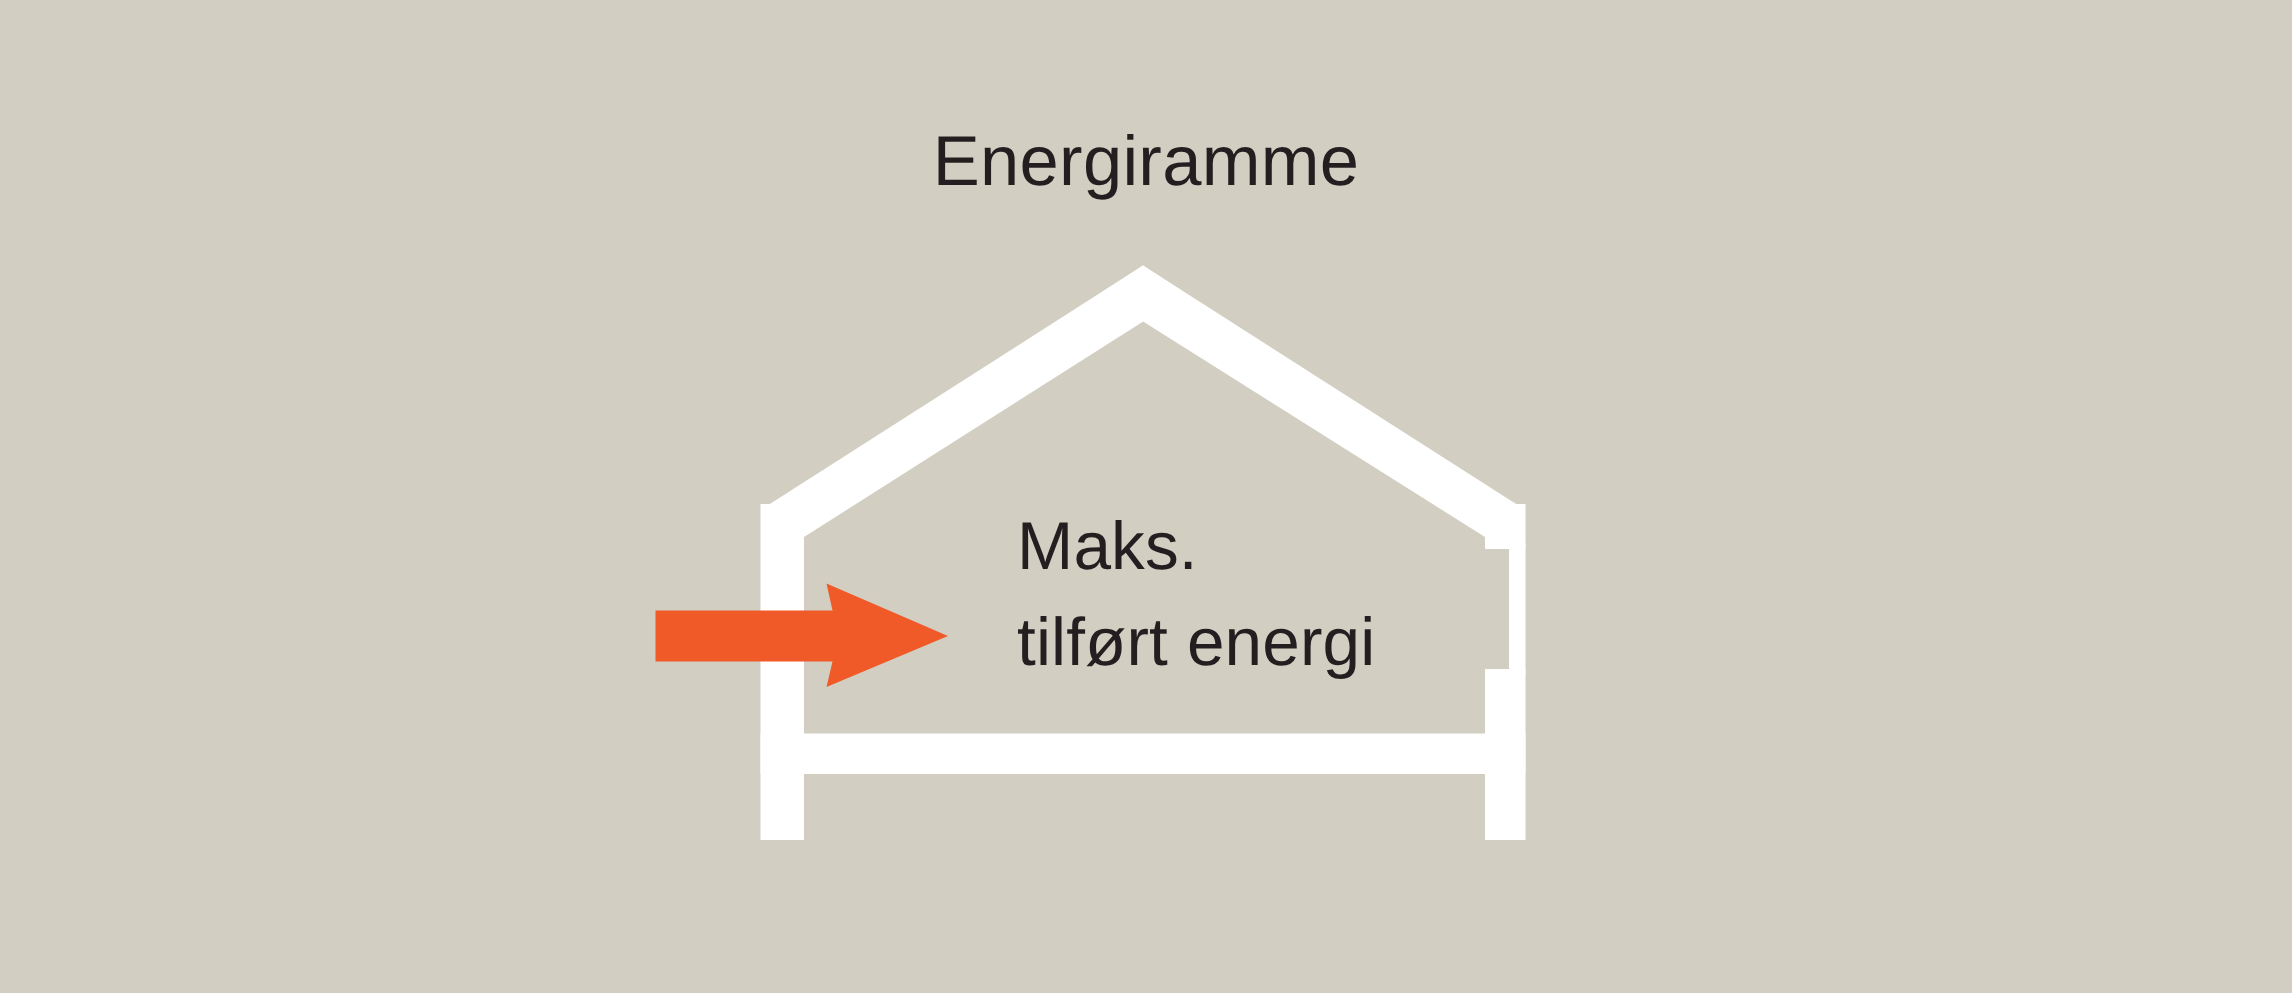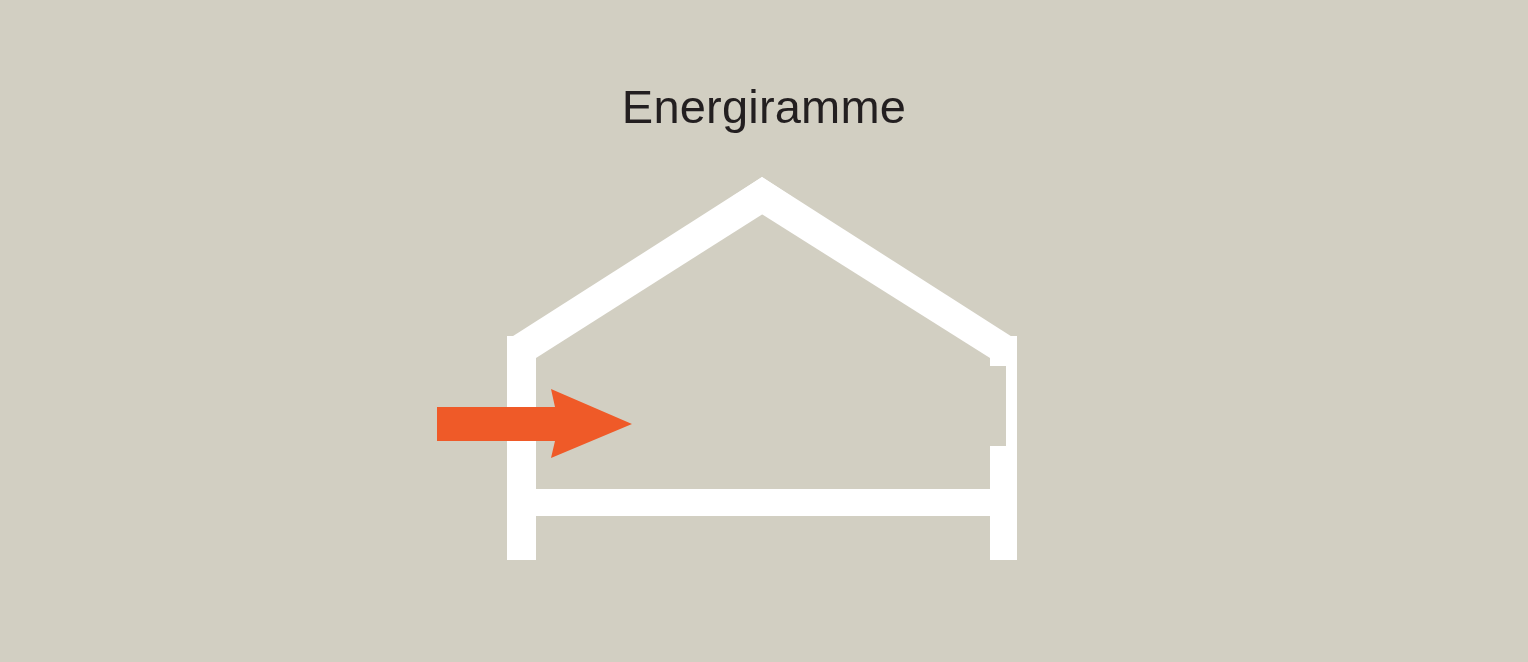--- a/index.html
+++ b/index.html
@@ -72,14 +72,18 @@
 
     <rect x="1006" y="362" width="11" height="88" fill="#ffffff"></rect>
 
     <rect x="990" y="446" width="27" height="114" fill="#ffffff"></rect>
 
     <rect x="507" y="489" width="510" height="27" fill="#ffffff"></rect>
 
     <polygon fill="#ef5a28" points="437,407 555,407 551,389 632,424 551,458 555,441 437,441"></polygon>
   </svg>
 
+  <div class="house-label">
+    <span class="label-line">Maks.</span>
+    <span class="label-line">tilført energi</span>
+  </div>
 
 </div>
 
 </body></html>

